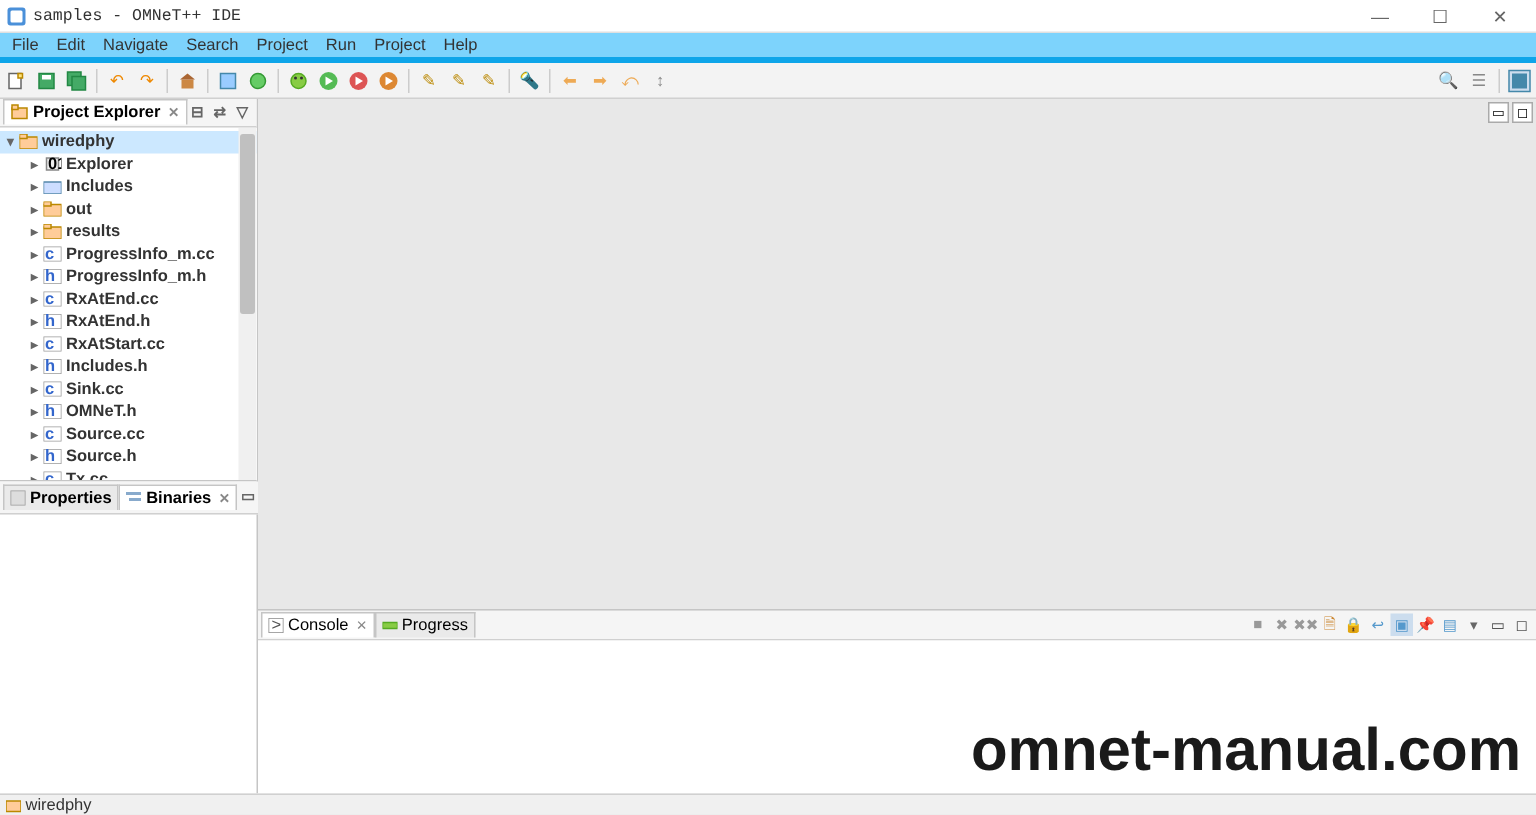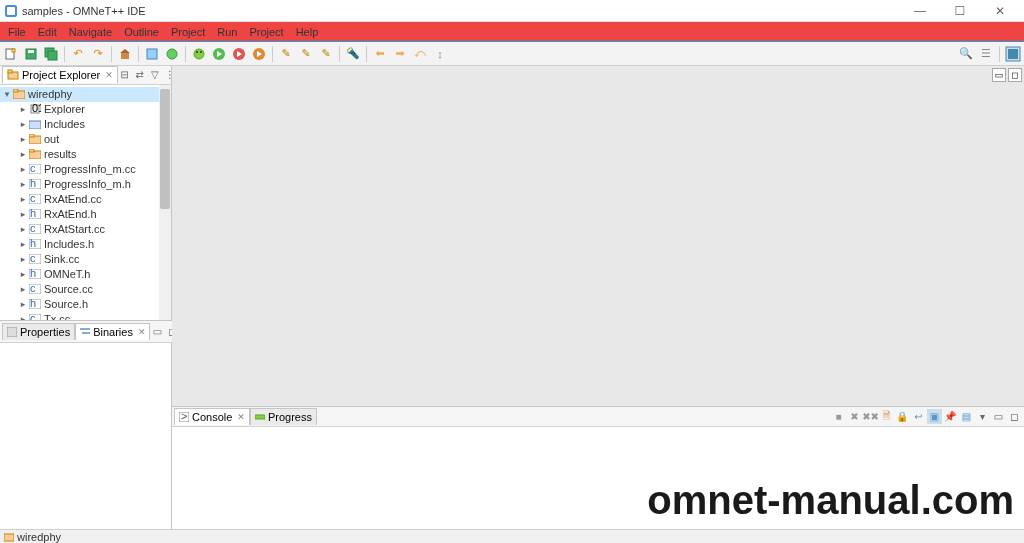--- a/index.html
+++ b/index.html
@@ -1,33 +1,33 @@
 <!DOCTYPE html>
 <html><head>
 <meta charset="utf-8">
 <style>
 * { margin: 0; padding: 0; box-sizing: border-box; font-family: "Segoe UI", Tahoma, sans-serif; font-size: 11px; }
 body { background: #f0f0f0; width: 1024px; height: 543px; overflow: hidden; display: flex; flex-direction: column; }
 
 .titlebar { height: 22px; background: #fff; display: flex; align-items: center; padding: 0 4px; border-bottom: 1px solid #e0e0e0; }
 .titlebar .icon { width: 14px; height: 14px; margin-right: 4px; }
-.titlebar .title { flex: 1; font-size: 11px; color: #333; }
+.titlebar .title { flex: 1; font-size: 11px; color: #333; font-family: Liberation Mono, monospace; }
 .titlebar .ctl { width: 40px; height: 20px; display: flex; align-items: center; justify-content: center; color: #666; cursor: pointer; font-size: 12px;}
 
-.menubar { height: 20px; background: #ef4444; display: flex; align-items: center; padding: 0 2px; border-bottom: 1px solid #0ea5e9; }
+.menubar { height: 20px; background: #7dd3fc; display: flex; align-items: center; padding: 0 2px; border-bottom: 4px solid #0ea5e9; }
 .menubar .mi { padding: 2px 6px; cursor: pointer; color: #333; }
 
 .toolbar { height: 24px; background: #f3f3f3; display: flex; align-items: center; padding: 0 2px; border-bottom: 1px solid #d0d0d0; gap: 2px;}
 .tb-btn { width: 18px; height: 18px; display: flex; align-items: center; justify-content: center; cursor: pointer; border-radius: 2px; font-size: 11px;}
 .tb-sep { width: 1px; height: 16px; background: #ccc; margin: 0 2px; }
 .tb-right { margin-left: auto; display: flex; align-items: center; gap: 2px;}
 
 .workspace { flex: 1; display: flex; min-height: 0; }
 
-.left-col { width: 172px; display: flex; flex-direction: column; border-right: 1px solid #c5c5c5; background: #fff;}
+.left-col { width: 172px; display: flex; flex-direction: column; border-right: 1px solid #c5c5c5; background: #fff; font-weight: bold;}
 .right-col { flex: 1; display: flex; flex-direction: column; background: #e8e8e8;}
 
 .view-tabs { height: 22px; background: #f5f5f5; border-bottom: 1px solid #d0d0d0; display: flex; align-items: center; padding: 0 2px;}
 .vtab { display: flex; align-items: center; padding: 2px 4px; background: #fff; border: 1px solid #c5c5c5; border-bottom: none; cursor: pointer; gap: 3px; font-size: 10px; white-space: nowrap;}
 .vtab .close-x { font-size: 9px; color: #888; margin-left: 2px; cursor: pointer;}
 .vtab-inactive { background: #eaeaea; }
 .view-toolbar-right { margin-left: auto; display: flex; gap: 1px; }
 .view-toolbar-right .ic { width: 14px; height: 14px; display:flex; align-items:center; justify-content:center; cursor:pointer; font-size: 10px; color:#666;}
 
 .tree { flex: 1; overflow-y: auto; background: #fff; padding: 2px 0; }
@@ -72,21 +72,21 @@
   <span class="title">samples - OMNeT++ IDE</span>
   <div class="ctl">—</div>
   <div class="ctl">☐</div>
   <div class="ctl close">✕</div>
 </div>
 
 <div class="menubar">
   <div class="mi">File</div>
   <div class="mi">Edit</div>
   <div class="mi">Navigate</div>
-  <div class="mi">Outline</div>
+  <div class="mi">Search</div>
   <div class="mi">Project</div>
   <div class="mi">Run</div>
   <div class="mi">Project</div>
   <div class="mi">Help</div>
 </div>
 
 <div class="toolbar">
   <div class="tb-btn">
       <svg width="14" height="14">
         <rect x="2" y="2" width="8" height="10" fill="#fff" stroke="#666"></rect>

